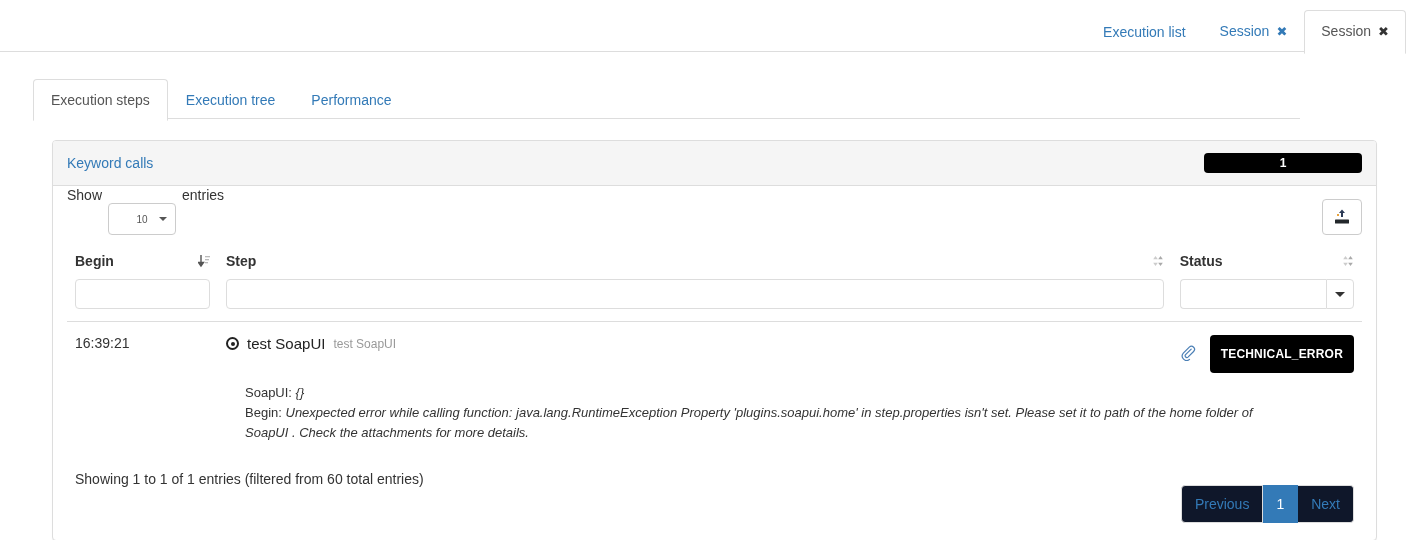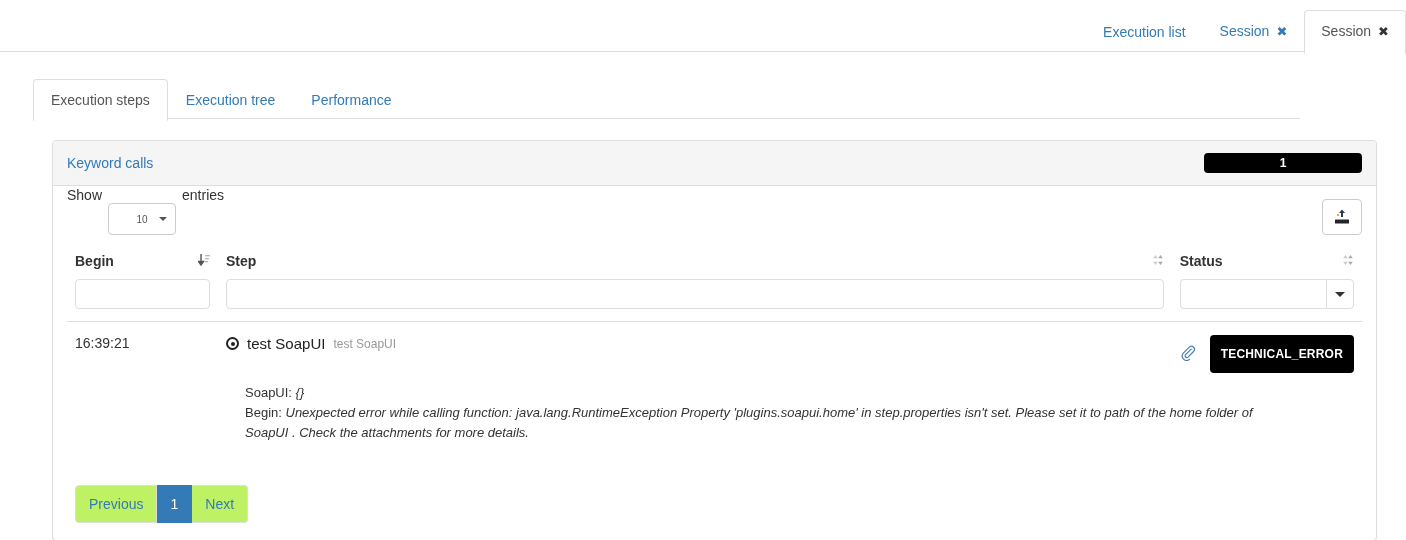--- a/index.html
+++ b/index.html
@@ -193,20 +193,21 @@
     color: #333333;
     padding: 8px 8px 10px 8px;
     vertical-align: middle;
     position: relative;
   }
   .col-begin { width: 135px; }
   .col-step  { width: auto; }
   .col-status{ width: 135px; }
   .th-inner {
     display: flex;
+    align-items: center;
     justify-content: space-between;
   }
   .sort-icon {
     display: inline-block;
     width: 12px;
     height: 14px;
     position: relative;
     margin-left: 10px;
     flex: none;
   }
@@ -328,21 +329,21 @@
     color: #333333;
     padding-top: 4px;
   }
   .pagination {
     display: flex;
     margin-top: 18px;
   }
   .page-btn {
     border: 1px solid #dddddd;
     border-left: none;
-    background: #bef264;
+    background: #0f172a;
     color: #337ab7;
     font-size: 14px;
     padding: 8px 13px;
     cursor: pointer;
     line-height: 20px;
   }
   .page-btn:first-child {
     border-left: 1px solid #dddddd;
     border-radius: 4px 0 0 4px;
   }
@@ -499,20 +500,21 @@
                   <span>Begin:</span>
                   <span class="detail-val">Unexpected error while calling function: java.lang.RuntimeException Property 'plugins.soapui.home' in step.properties isn't set. Please set it to path of the home folder of SoapUI . Check the attachments for more details.</span>
                 </div>
               </div>
             </td>
           </tr>
         </tbody>
       </table>
 
       <div class="footer-row">
+        <div class="dt-info">Showing 1 to 1 of 1 entries (filtered from 60 total entries)</div>
         <div class="pagination">
           <div class="page-btn">Previous</div>
           <div class="page-btn active">1</div>
           <div class="page-btn">Next</div>
         </div>
       </div>
 
     </div>
   </div>
 </div>

